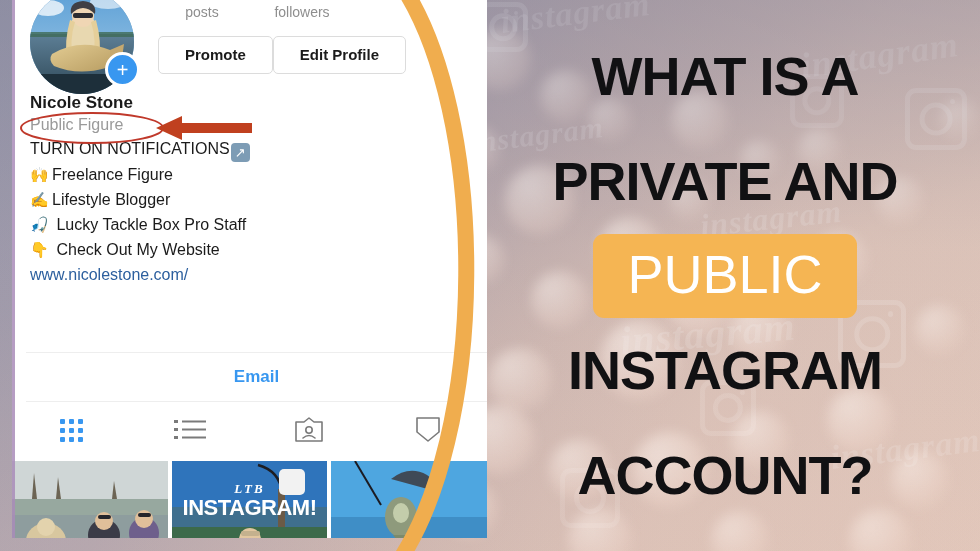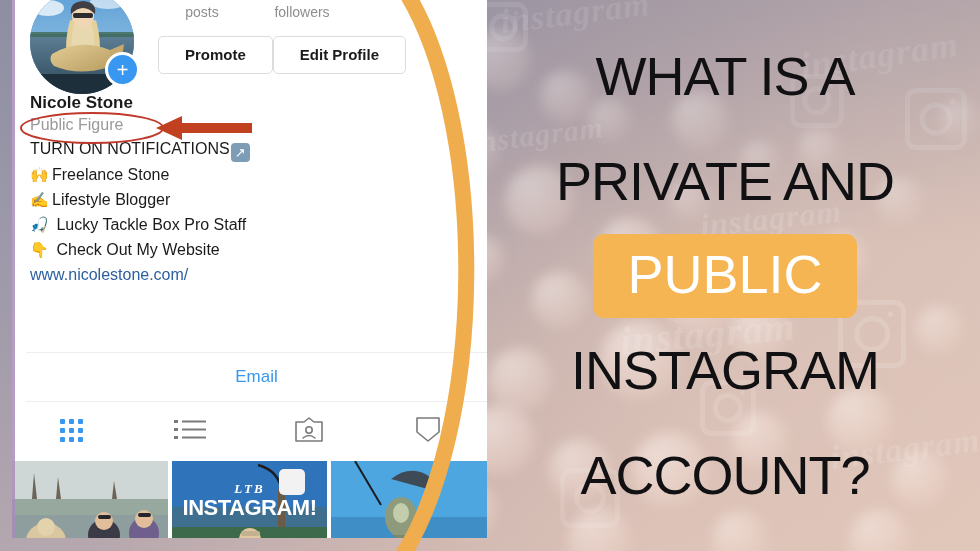--- a/index.html
+++ b/index.html
@@ -20,21 +20,21 @@
   .iglyph{position:absolute;border:5px solid rgba(255,255,255,0.16);border-radius:11px;}
   .iglyph:before{content:"";position:absolute;left:50%;top:50%;transform:translate(-50%,-50%);
       width:44%;height:44%;border:5px solid rgba(255,255,255,0.16);border-radius:50%;}
   .iglyph:after{content:"";position:absolute;right:13%;top:11%;width:10%;height:10%;
       border-radius:50%;background:rgba(255,255,255,0.16);}
   #veil{position:absolute;inset:0;background:linear-gradient(180deg,rgba(120,120,145,0.30),rgba(120,120,145,0.05) 45%,rgba(210,175,165,0.10));}
 
   
   #title{position:absolute;left:470px;top:0;width:510px;height:551px;
     display:flex;flex-direction:column;align-items:center;justify-content:center;gap:0;}
-  .tline{font-family:"Liberation Sans",sans-serif;font-weight:400;color:#111113;
+  .tline{font-family:"Liberation Sans",sans-serif;font-weight:700;color:#111113;
     font-size:54px;line-height:105px;letter-spacing:-1px;text-align:center;white-space:nowrap;}
   .badge{display:inline-block;background:#f5b553;color:#ffffff;font-weight:400;
     font-size:54px;line-height:1;letter-spacing:0px;padding:13px 34px 17px 34px;border-radius:11px;}
   .badgewrap{line-height:105px;display:flex;align-items:center;justify-content:center;}
 
   
   #leftclip{position:absolute;left:12px;top:0;width:475px;height:538px;overflow:hidden;}
   #phone{position:absolute;left:0;top:0;width:475px;height:551px;background:#ffffff;}
   #leftedge{position:absolute;left:0;top:0;width:3px;height:551px;background:#a98cb8;opacity:.85;}
 
@@ -68,21 +68,21 @@
     color:#fff;font-size:13px;text-align:center;line-height:19px;vertical-align:-3px;margin-left:1px;}
 
   
   #annot{position:absolute;left:6px;top:110px;width:240px;height:36px;pointer-events:none;}
   #arrow{position:absolute;left:144px;top:116px;width:96px;height:24px;pointer-events:none;}
 
   
   #emailrow{position:absolute;left:14px;top:352px;width:461px;height:48px;
     border-top:1px solid #eeeeee;border-bottom:1px solid #eeeeee;
     display:flex;align-items:center;justify-content:center;}
-  #emailrow span{color:#3897f0;font-size:17px;}
+  #emailrow span{color:#3897f0;font-size:17px;font-weight:bold;}
 
   
   #tabs{position:absolute;left:0;top:404px;width:475px;height:52px;display:flex;align-items:center;}
   .tab{flex:1;display:flex;align-items:center;justify-content:center;}
   .dotgrid{display:grid;grid-template-columns:repeat(3,5px);grid-template-rows:repeat(3,5px);gap:4px;}
   .dotgrid i{display:block;width:5px;height:5px;background:#3897f0;border-radius:1px;}
 
   
   #grid{position:absolute;left:0;top:461px;width:475px;height:90px;display:flex;gap:4px;}
   .cell{position:relative;width:157px;height:90px;overflow:hidden;}
@@ -215,21 +215,21 @@
 
       <div id="btnrow">
         <div class="pbtn">Promote</div>
         <div class="pbtn">Edit Profile</div>
       </div>
 
       <div id="bio">
         <div class="name">Nicole Stone</div>
         <div><span class="cat">Public Figure</span></div>
         <div class="bioline"><span>TURN ON NOTIFICATIONS</span><span class="sqarrow">↗</span></div>
-        <div class="bioline"><span class="em">🙌</span><span>Freelance Stone</span></div>
+        <div class="bioline"><span class="em">🙌</span><span>Freelance Figure</span></div>
         <div class="bioline"><span class="em">✍️</span><span>Lifestyle Blogger</span></div>
         <div class="bioline"><span class="em">🎣</span><span> Lucky Tackle Box Pro Staff</span></div>
         <div class="bioline"><span class="em">👇</span><span> Check Out My Website</span></div>
         <div id="weblink">www.nicolestone.com/</div>
       </div>
 
       <svg id="annot" viewBox="0 0 240 36">
         <ellipse cx="74" cy="18" rx="71" ry="15" fill="none" stroke="#c0392b" stroke-width="2"></ellipse>
       </svg>
 

